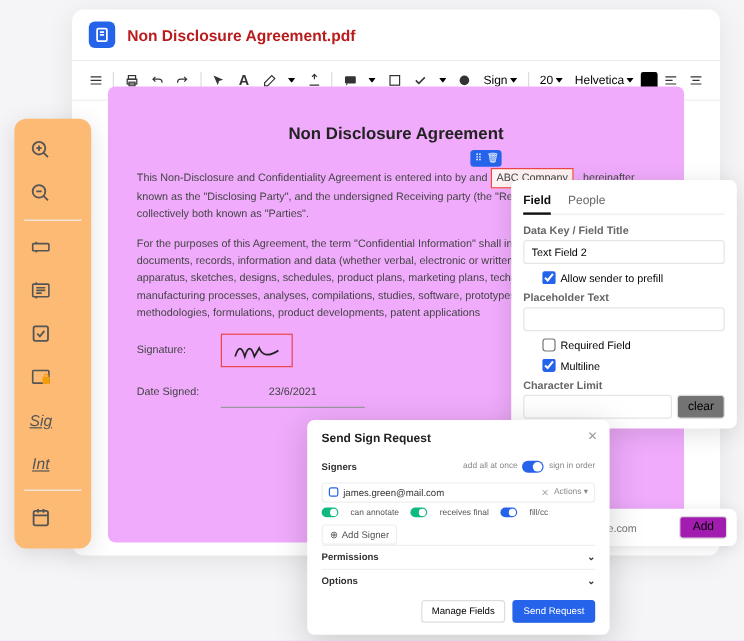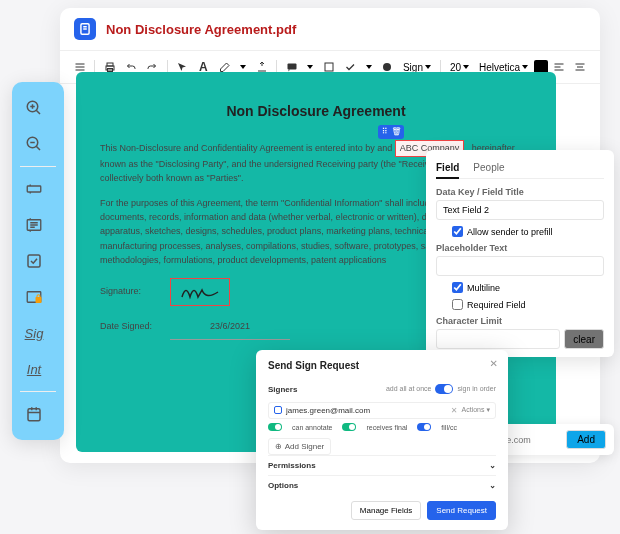--- a/index.html
+++ b/index.html
@@ -11,50 +11,50 @@
 .app-icon svg { width: 14px; height: 14px; }
 .window-title { font-size: 13px; font-weight: 600; color: #b91c1c; }
 
 .toolbar { display: flex; align-items: center; padding: 6px 10px; border-bottom: 1px solid #eee; gap: 2px; }
 .tb-btn { width: 20px; height: 20px; display: flex; align-items: center; justify-content: center; color: #333; font-size: 11px; cursor: pointer; border-radius: 3px; }
 .tb-btn svg { width: 12px; height: 12px; }
 .tb-sep { width: 1px; height: 14px; background: #ddd; margin: 0 3px; }
 .tb-dropdown { display: flex; align-items: center; font-size: 10px; padding: 0 4px; gap: 2px; }
 .tb-swatch { width: 14px; height: 14px; background: #000; border-radius: 2px; }
 
-.doc-area { position: absolute; left: 76px; top: 72px; width: 480px; height: 380px; background: #14b8a6; padding: 18px 24px; font-size: 9px; color: #444; line-height: 1.6; border-radius: 6px; }
+.doc-area { position: absolute; left: 90px; top: 72px; width: 480px; height: 380px; background: #f0abfc; padding: 18px 24px; font-size: 9px; color: #444; line-height: 1.6; border-radius: 6px; }
 .doc-title { font-size: 14px; font-weight: 700; text-align: center; color: #222; margin: 10px 0 18px; }
 .doc-p { margin-bottom: 10px; }
 .field-highlight { display: inline-block; border: 1px solid #ef4444; background: #fef2f2; padding: 0 4px; position: relative; }
 .field-handle { position: absolute; left: -18px; top: -16px; display: flex; background: #2563eb; border-radius: 3px; padding: 2px; gap: 2px; }
 .field-handle span { width: 10px; height: 10px; display: flex; align-items: center; justify-content: center; color: #fff; font-size: 8px; }
 .sig-row { display: flex; align-items: center; margin-top: 8px; gap: 10px; font-size: 9px; }
 .sig-label { width: 60px; }
 .sig-line { flex: 0 0 120px; border-bottom: 1px solid #999; height: 26px; display: flex; align-items: center; justify-content: center; }
 .sig-box { border: 1px solid #ef4444; width: 60px; height: 28px; display: flex; align-items: center; justify-content: center; font-family: cursive; font-size: 16px; }
 
-.left-toolbar { position: absolute; left: 12px; top: 82px; width: 52px; background: #7dd3fc; border-radius: 10px; box-shadow: 0 4px 20px rgba(0,0,0,0.12); padding: 8px 0; }
+.left-toolbar { position: absolute; left: 12px; top: 99px; width: 64px; background: #fdba74; border-radius: 10px; box-shadow: 0 4px 20px rgba(0,0,0,0.12); padding: 8px 0; }
 .lt-btn { width: 44px; height: 36px; display: flex; align-items: center; justify-content: center; cursor: pointer; color: #555; }
 .lt-btn svg { width: 18px; height: 18px; }
 .lt-sep { height: 1px; background: #eee; margin: 4px 8px; }
 .lt-sig { font-style: italic; font-size: 13px; font-weight: 500; color: #555; text-decoration: underline; }
 
 .right-panel { position: absolute; right: 6px; top: 150px; width: 188px; background: #fff; border-radius: 6px; box-shadow: 0 4px 20px rgba(0,0,0,0.12); padding: 8px 10px; font-size: 10px; }
 .panel-tabs { display: flex; gap: 14px; border-bottom: 1px solid #eee; margin-bottom: 8px; }
 .panel-tab { padding: 4px 0; font-size: 10px; color: #666; cursor: pointer; }
 .panel-tab.active { color: #111; font-weight: 600; border-bottom: 2px solid #111; margin-bottom: -1px; }
 .panel-label { font-size: 9px; color: #666; margin: 6px 0 3px; font-weight: 600; }
 .panel-input { width: 100%; border: 1px solid #e5e5e5; border-radius: 3px; padding: 4px 6px; font-size: 9px; }
 .panel-check { display: flex; align-items: center; gap: 4px; font-size: 9px; margin: 6px 16px; }
 .panel-check input { width: 11px; height: 11px; accent-color: #2563eb; }
 .panel-btn-sm { float: right; font-size: 10px; padding: 2px 8px; border: 1px solid #ddd; border-radius: 3px; background: #737373; }
 
 .add-row { position: absolute; right: 6px; top: 424px; width: 188px; background: #fff; border-radius: 6px; box-shadow: 0 2px 12px rgba(0,0,0,0.1); padding: 6px 8px; display: flex; align-items: center; gap: 6px; }
 .add-input { flex: 1; border: none; font-size: 9px; color: #999; }
-.add-btn { font-size: 10px; padding: 3px 10px; border: 1px solid #ddd; border-radius: 3px; background: #0ea5e9; }
+.add-btn { font-size: 10px; padding: 3px 10px; border: 1px solid #ddd; border-radius: 3px; background: #a21caf; }
 
 .modal { position: absolute; left: 256px; top: 350px; width: 252px; background: #fff; border-radius: 6px; box-shadow: 0 6px 28px rgba(0,0,0,0.18); padding: 10px 12px; }
 .modal-title { font-size: 10px; font-weight: 700; color: #222; margin-bottom: 8px; }
 .modal-close { position: absolute; right: 10px; top: 8px; font-size: 10px; color: #999; cursor: pointer; }
 .modal-section { font-size: 8px; font-weight: 600; color: #333; margin: 6px 0 4px; }
 .modal-row-head { display: flex; justify-content: space-between; align-items: center; font-size: 7px; color: #888; margin-bottom: 4px; }
 .toggle { width: 18px; height: 10px; background: #2563eb; border-radius: 5px; position: relative; }
 .toggle::after { content: ''; position: absolute; right: 1px; top: 1px; width: 8px; height: 8px; background: #fff; border-radius: 50%; }
 .signer-row { display: flex; align-items: flex-start; gap: 4px; border: 1px solid #eee; border-radius: 3px; padding: 3px 5px; font-size: 8px; margin-bottom: 4px; }
 .signer-dot { width: 8px; height: 8px; border: 1.5px solid #2563eb; border-radius: 2px; }
@@ -284,26 +284,26 @@
   </div>
   <div class="panel-label">Data Key / Field Title</div>
   <input class="panel-input" value="Text Field 2" style="">
   <label class="panel-check">
       <input type="checkbox" checked="" style="">
       <span>Allow sender to prefill</span>
     </label>
   <div class="panel-label">Placeholder Text</div>
   <input class="panel-input" style="">
   <label class="panel-check">
+      <input type="checkbox" style="">
+      <span>Required Field</span>
+    </label>
+  <label class="panel-check">
       <input type="checkbox" checked="" style="">
       <span>Multiline</span>
-    </label>
-  <label class="panel-check">
-      <input type="checkbox" style="">
-      <span>Required Field</span>
     </label>
   <div class="panel-label">Character Limit</div>
   <div style="display:flex;gap:4px;">
     <input class="panel-input" style="flex: 1 1 0%;">
     <button class="panel-btn-sm">clear</button>
   </div>
 </div>
 
 <div class="add-row">
   <input class="add-input" placeholder="example@example.com" style="">

